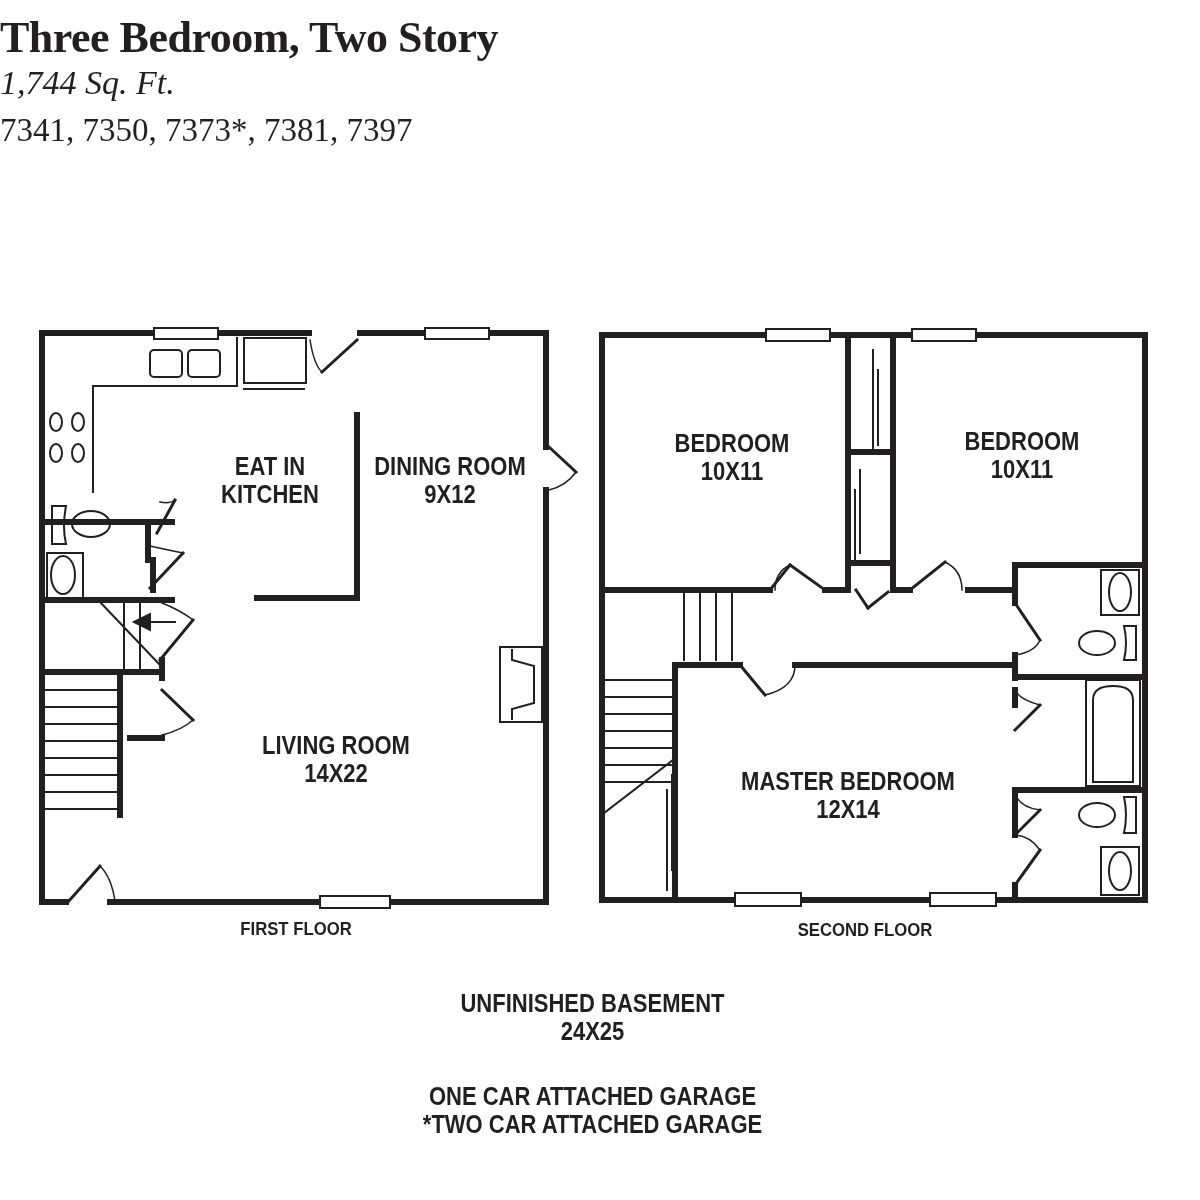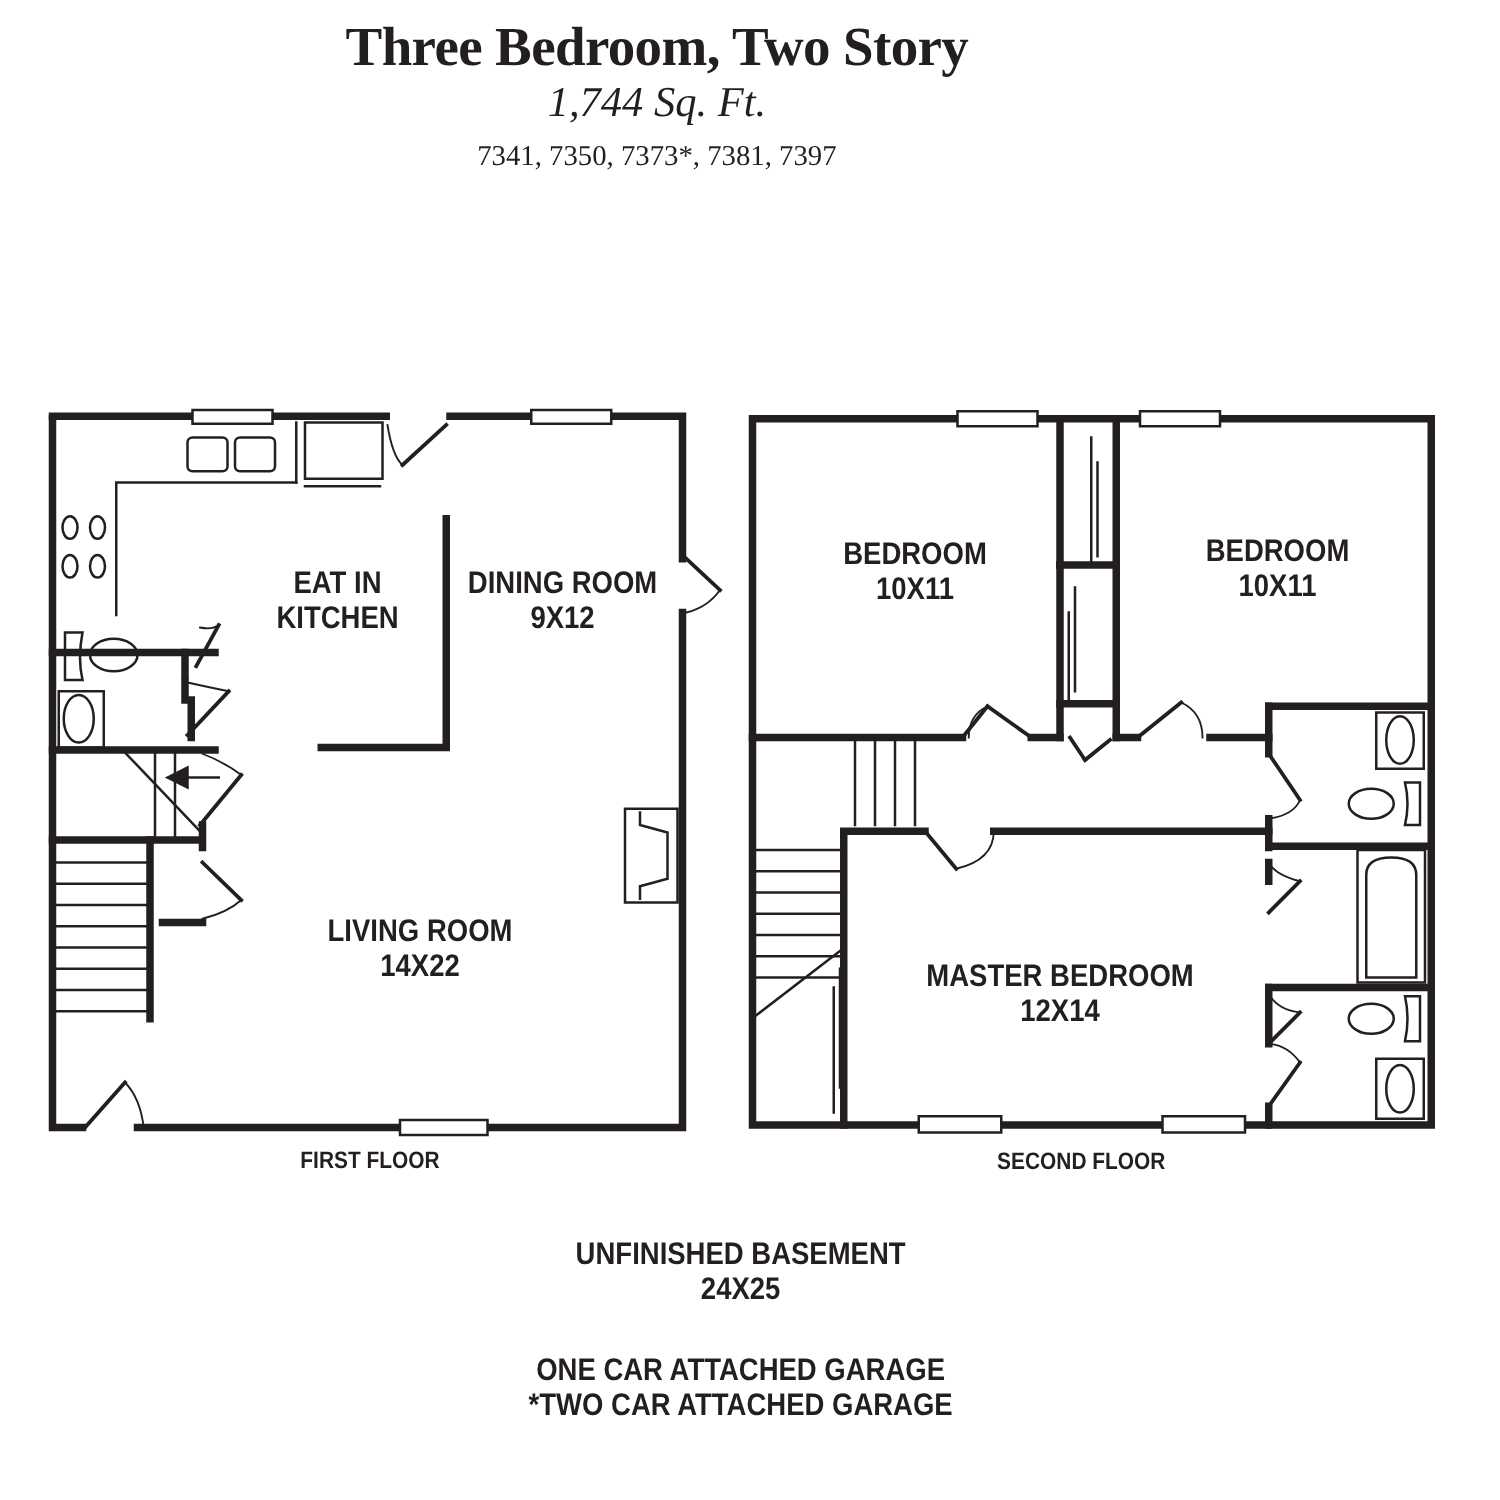--- a/index.html
+++ b/index.html
@@ -1,20 +1,20 @@
 <!DOCTYPE html>
 <html><head>
 <meta charset="utf-8">
 <style>
   html, body { margin: 0; padding: 0; background: #ffffff; }
   body { width: 1200px; height: 1200px; position: relative; overflow: hidden; color: #231f20; }
-  .title { position: absolute; left: 0; width: 981px; text-align: center; font-family: "Liberation Serif", "DejaVu Serif", serif; padding-left: 35px; }
+  .title { position: absolute; left: 0; width: 981px; font-family: "Liberation Serif", "DejaVu Serif", serif; }
   #t1 { top: 12px; font-size: 44px; font-weight: bold; letter-spacing: -0.5px; }
   #t2 { top: 64px; font-size: 34px; font-style: italic; }
-  #t3 { top: 112px; font-size: 23px; }
+  #t3 { top: 112px; font-size: 33px; }
   .lbl { position: absolute; font-family: "Liberation Sans", "DejaVu Sans", sans-serif; font-weight: bold; text-align: center; color: #231f20; line-height: 1.12; transform: scaleX(0.88); transform-origin: center; }
   .room { font-size: 25px; }
   .floor { font-size: 19px; }
   .notes { font-size: 25px; }
   svg { position: absolute; left: 0; top: 0; }
 </style>
 </head>
 <body>
 
 <div class="title" id="t1">Three Bedroom, Two Story</div>

